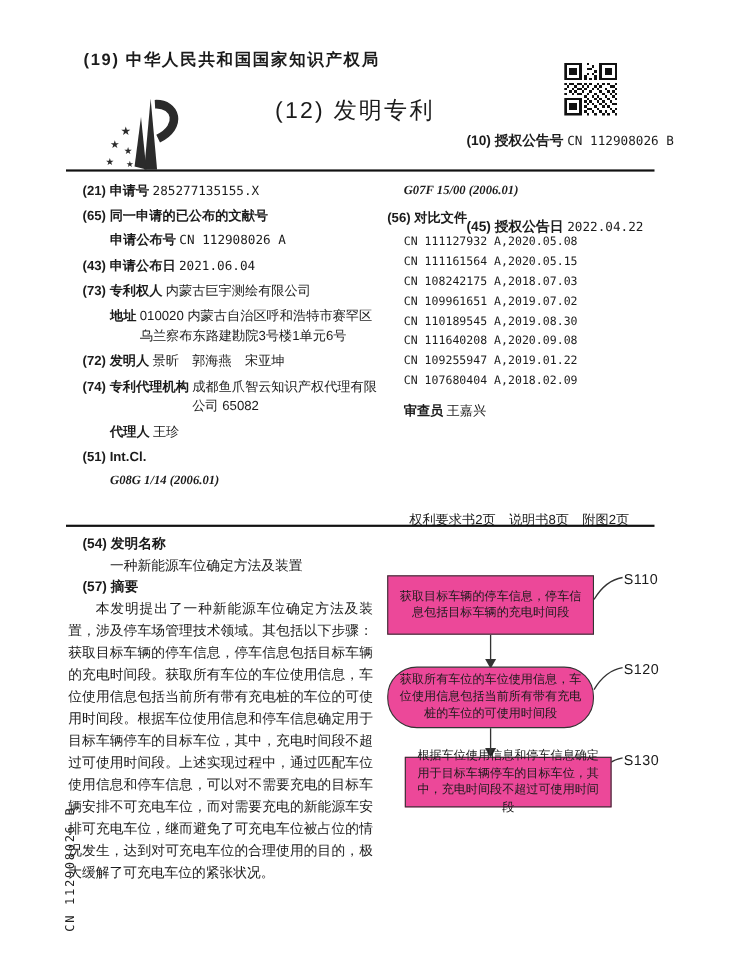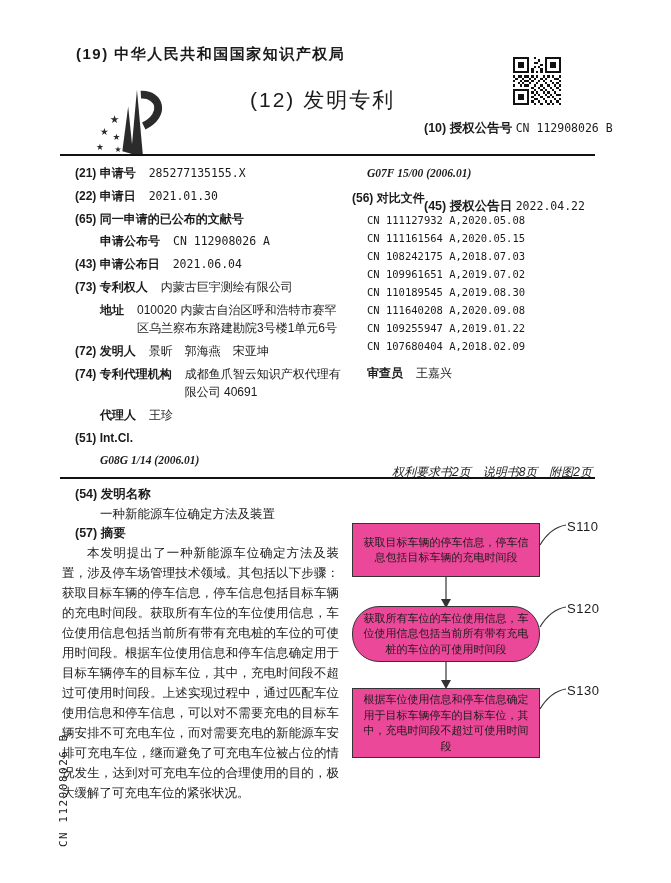--- a/index.html
+++ b/index.html
@@ -13,48 +13,48 @@
   .grant-no   { top:120px; }
   .grant-date { top:155px;margin-top:43px; }
   .label-b    { font-weight:bold; }
   .num        { font-family:"DejaVu Sans Mono", monospace; font-size:11.5px; }
   .rule { position:absolute; left:60px; width:535px; height:2px; background:#111; }
   .rule-1 { top:154px; }
   .rule-2 { top:477px; }
 
   .col-left  { position:absolute; left:75px;  top:164px; width:272px; font-size:12px; line-height:18px; }
   .col-right { position:absolute; left:352px; top:164px; width:245px; font-size:12px; line-height:18px; }
-  .row { display:flex; gap:13px; margin-bottom:5px; }
+  .row { display:flex; gap:3px; margin-bottom:5px; }
   .row .lb { font-weight:bold; white-space:nowrap; }
   .lb-line { font-weight:bold; margin-bottom:4px; }
   .indent { padding-left:25px; }
   .ind-r  { padding-left:15px; }
   .ital { font-style:italic; font-family:"Liberation Serif", serif; font-weight:bold; }
   .cit { padding-left:15px; font-family:"DejaVu Sans Mono", monospace; font-size:10.5px; line-height:18px; }
   .mb7 { margin-bottom:7px; }
-  .pages-info { position:absolute; left:352px; top:464px; width:240px; text-align:right; font-size:12px;font-style:italic; }
+  .pages-info { position:absolute; left:352px; top:464px; width:240px; text-align:center; font-size:12px; }
 
   .sec54 { position:absolute; left:75px;  top:486px; font-size:12.5px; font-weight:bold; }
   .title { position:absolute; left:100px; top:506px; font-size:12.5px; }
   .sec57 { position:absolute; left:75px;  top:525px; font-size:12.5px; font-weight:bold; }
   .abstract {
     position:absolute; left:62px; top:543px; width:277px;
     font-size:12.5px; line-height:20px; text-align:justify; text-indent:2em;
     font-family:"Liberation Serif", serif;
   }
 
   .flow-box {
     position:absolute; left:352px; width:188px; box-sizing:border-box;
     border:1.2px solid #333; background:#ec4899;
     display:flex; align-items:center; justify-content:center;
     padding:3px 6px; font-size:11px; line-height:15.5px; text-align:center;
   }
   .box1 { top:523px; height:54px; }
   .box2 { top:606px; height:56px;border-radius:27px; }
-  .box3 { top:688px; height:70px; }
+  .box3 { top:688px; height:46px;margin-left:16px; }
   .step-label { position:absolute; left:567px; font-size:13px; letter-spacing:0.5px; }
   .lbl1 { top:519px; } .lbl2 { top:601px; } .lbl3 { top:683px; }
   .flow-svg { position:absolute; left:340px; top:515px; }
 
   .logo { position:absolute; left:96px; top:84px; }
   .qr   { position:absolute; left:513px; top:57px; }
 
   .side-num {
     position:absolute; left:57px; top:847px;
     transform:rotate(-90deg); transform-origin:0 0;
@@ -112,24 +112,20 @@
     <span class="num">2022.04.22</span>
   </div>
 
   <div class="rule rule-1"></div>
 
   <div class="col-left">
     <div class="row">
       <span class="lb">(21) 申请号</span>
       <span class="num">285277135155.X</span>
     </div>
-    <div class="row">
-      <span class="lb">(22) 申请日</span>
-      <span class="num">2021.01.30</span>
-    </div>
     <div class="lb-line">(65) 同一申请的已公布的文献号</div>
     <div class="row indent">
       <span class="lb">申请公布号</span>
       <span class="num">CN 112908026 A</span>
     </div>
     <div class="row">
       <span class="lb">(43) 申请公布日</span>
       <span class="num">2021.06.04</span>
     </div>
     <div class="row">
@@ -139,21 +135,21 @@
     <div class="row indent">
       <span class="lb">地址</span>
       <span>010020 内蒙古自治区呼和浩特市赛罕区乌兰察布东路建勘院3号楼1单元6号</span>
     </div>
     <div class="row">
       <span class="lb">(72) 发明人</span>
       <span>景昕　郭海燕　宋亚坤</span>
     </div>
     <div class="row">
       <span class="lb">(74) 专利代理机构</span>
-      <span>成都鱼爪智云知识产权代理有限公司 40691</span>
+      <span>成都鱼爪智云知识产权代理有限公司 65082</span>
     </div>
     <div class="row indent">
       <span class="lb">代理人</span>
       <span>王珍</span>
     </div>
     <div class="lb-line">(51) Int.Cl.</div>
     <div class="indent ital num">G08G 1/14 (2006.01)</div>
   </div>
 
   <div class="col-right">

